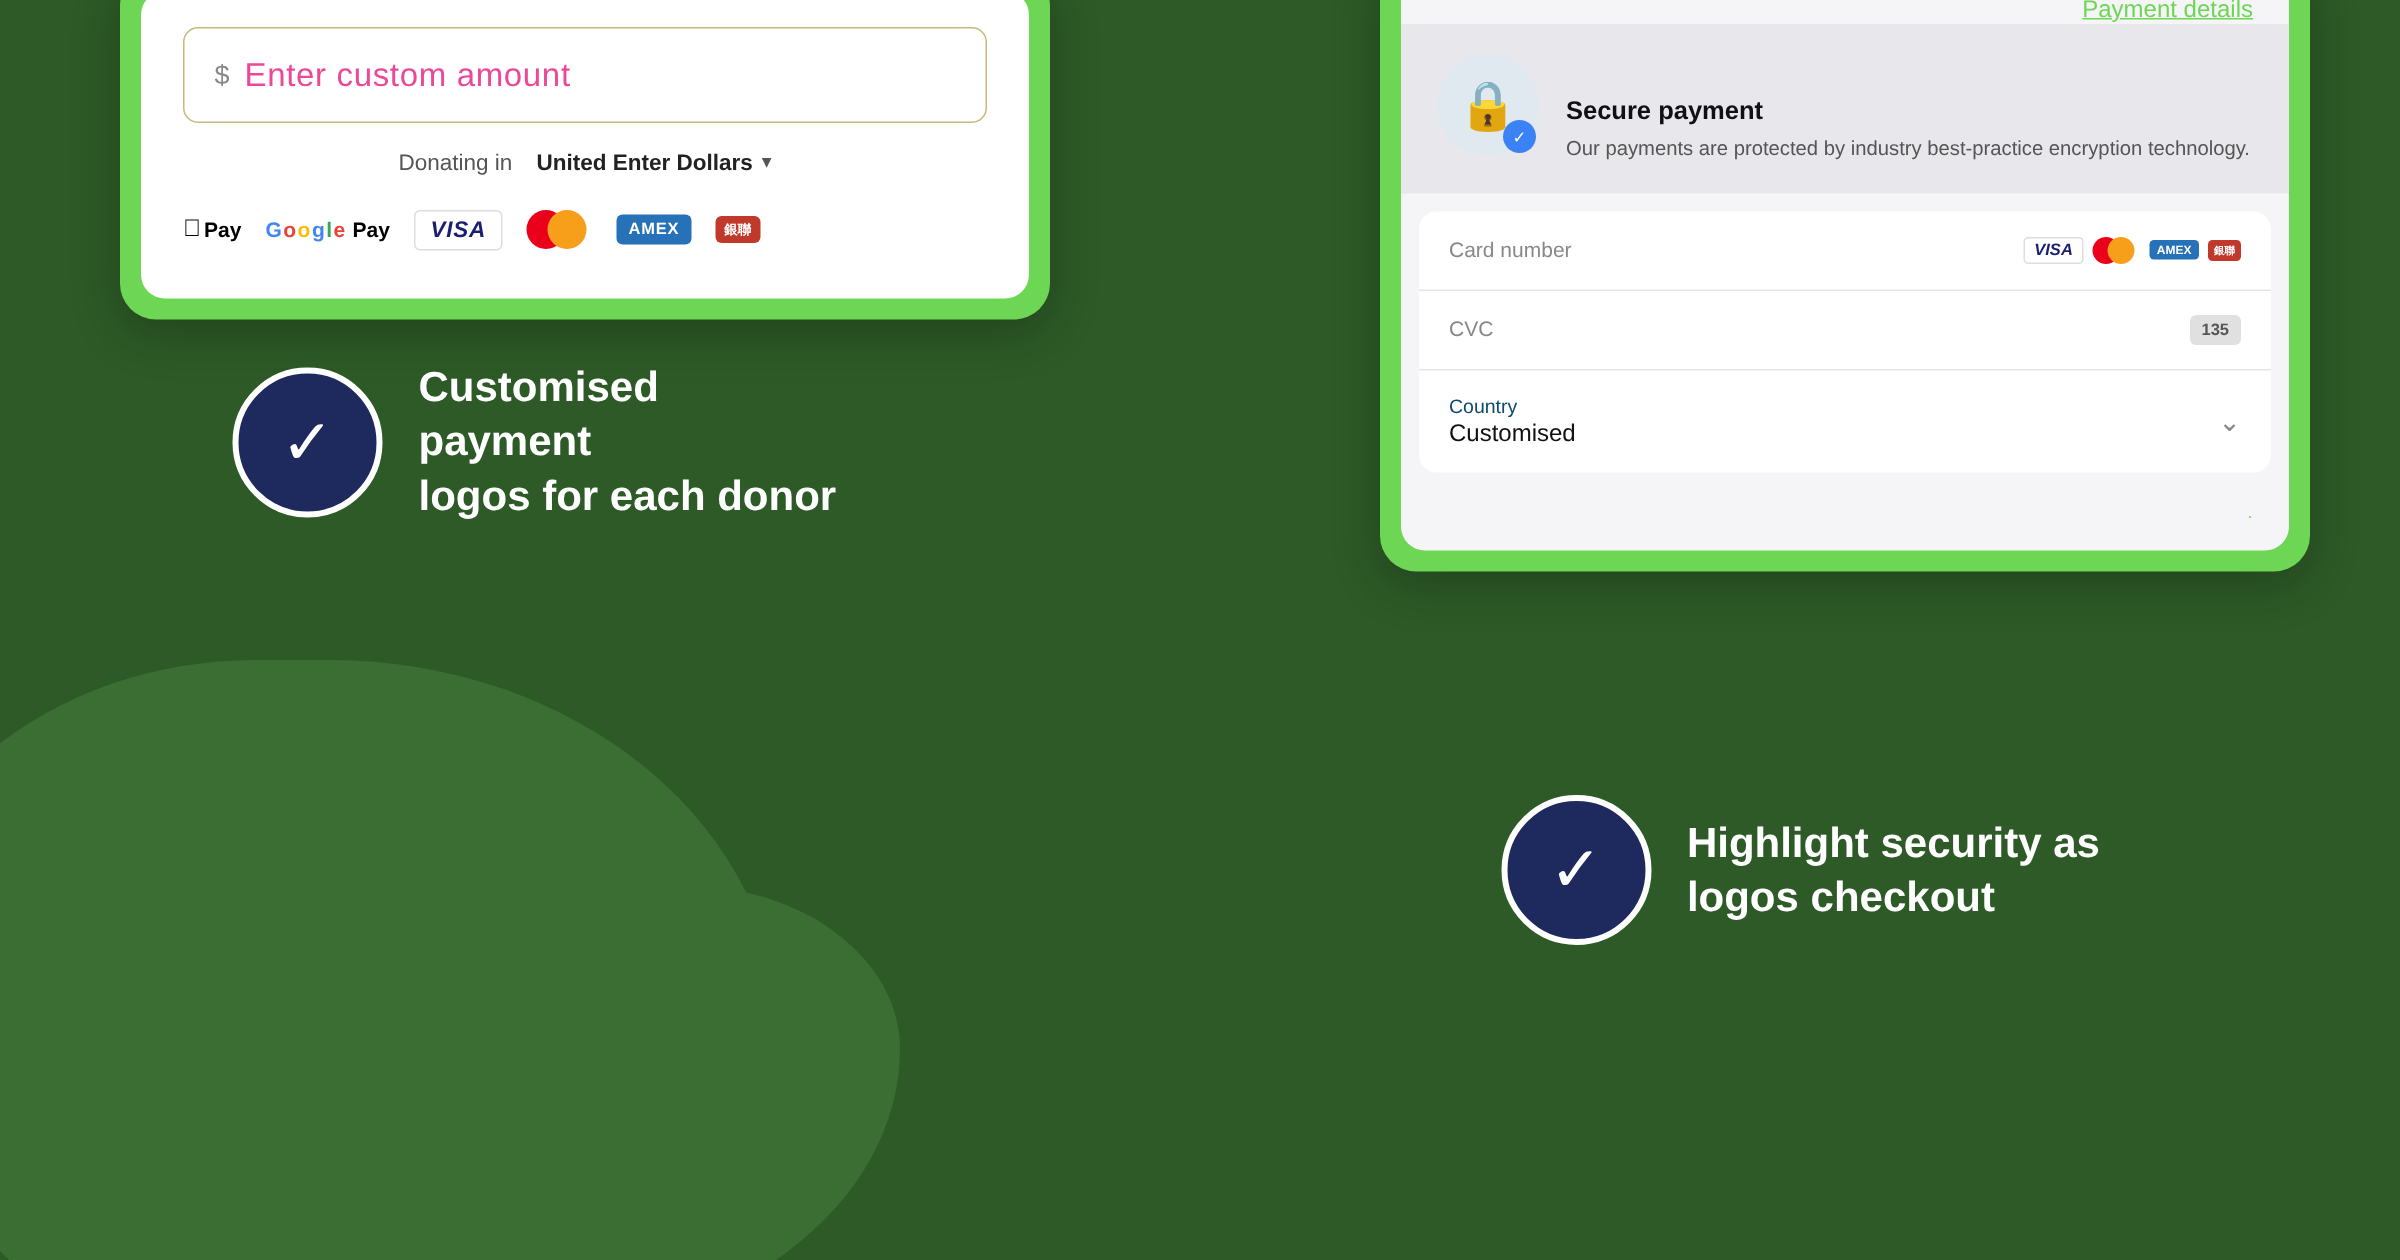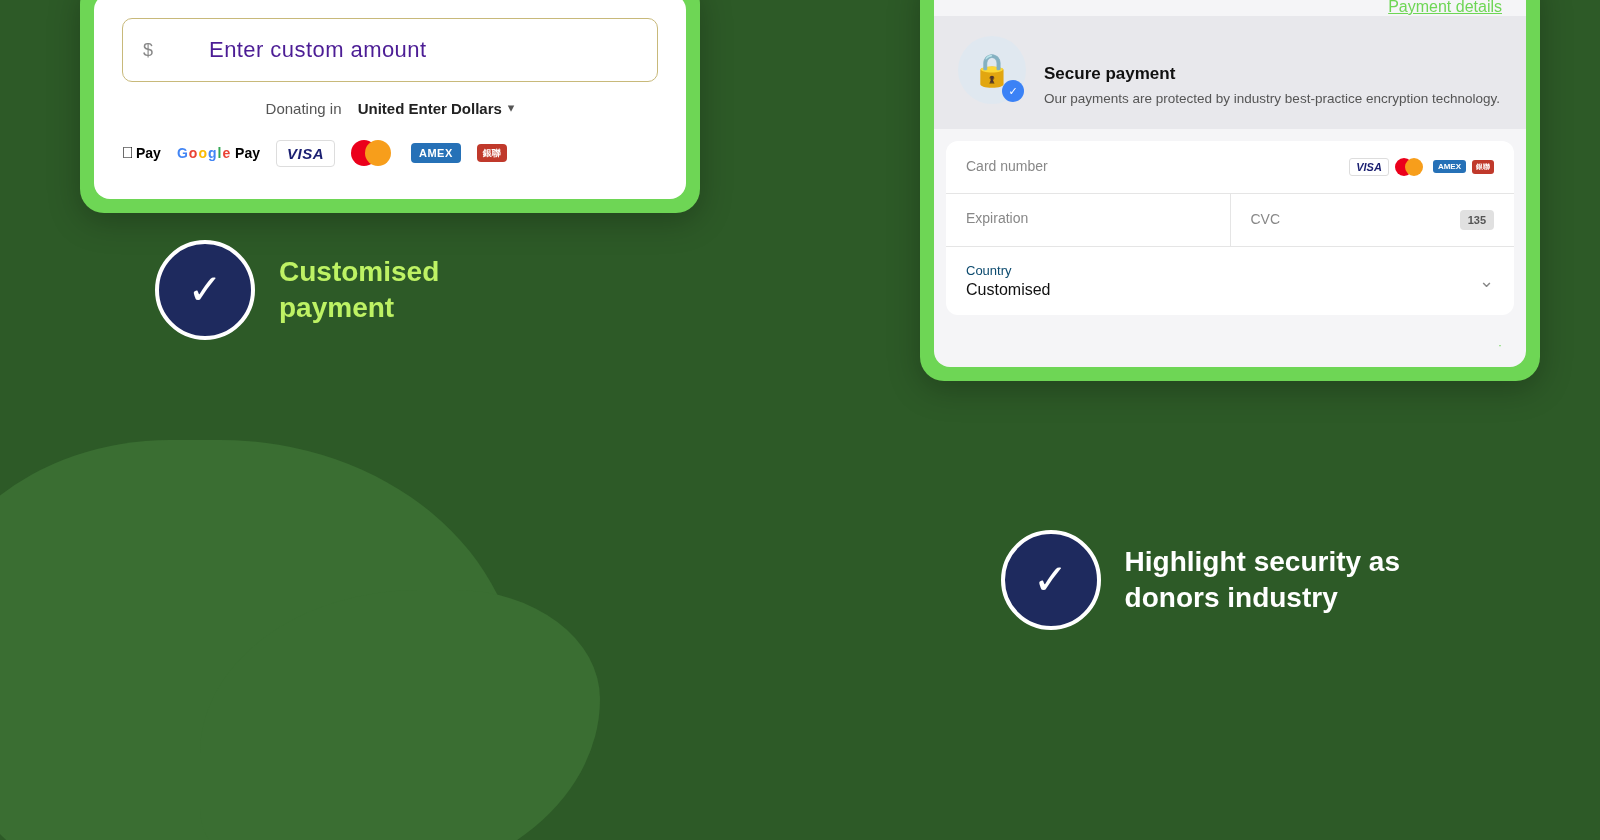--- a/index.html
+++ b/index.html
@@ -65,25 +65,24 @@
       margin-bottom: 18px;
     }
 
     .dollar-sign {
       color: #888;
       font-size: 18px;
       font-weight: 400;
     }
 
     .amount-placeholder {
-      color: #4c1d95;
+      color: #ec4899;
       font-size: 22px;
       font-weight: 400;
       letter-spacing: 0.02em;
-      margin-left: 46px;
     }
 
     .currency-row {
       display: flex;
       justify-content: center;
       gap: 6px;
       margin-bottom: 22px;
       font-size: 15px;
       color: #555;
     }
@@ -205,21 +204,21 @@
       flex-shrink: 0;
     }
 
     .badge-check {
       color: #fff;
       font-size: 42px;
       line-height: 1;
     }
 
     .badge-text {
-      color: #bef264;
+      color: #ffffff;
       font-size: 28px;
       font-weight: 700;
       line-height: 1.3;
       max-width: 280px;
     }
 
     
     .right-panel {
       position: absolute;
       top: -30px;
@@ -512,20 +511,21 @@
 
   </div>
 </div>
 
 <div class="left-badge">
   <div class="badge-circle">
     <span class="badge-check">✓</span>
   </div>
   <div class="badge-text">
     <span>Customised payment</span><br>
+    <span>logos for each donor</span>
   </div>
 </div>
 
 <div class="right-panel">
   <div class="right-card-inner">
 
     <div class="right-card-top">
       <span class="payment-details-link">Payment details</span>
     </div>
 
@@ -549,23 +549,20 @@
           <div class="mc-sm">
             <div class="mc-sm-circle" style="background:#EB001B; left:0;"></div>
             <div class="mc-sm-circle" style="background:#F79E1B; left:10px;"></div>
           </div>
           <div class="amex-sm">AMEX</div>
           <div class="unionpay-sm">銀聯</div>
         </div>
       </div>
 
       <div class="expiry-cvc-row">
-        <div class="expiry-field">
-          <div class="field-label">Expiration</div>
-        </div>
         <div class="cvc-field">
           <div class="field-label">CVC</div>
           <div class="cvc-icon">135</div>
         </div>
       </div>
 
       <div class="country-field">
         <div>
           <div class="country-label">Country</div>
           <div class="country-value">Customised</div>
@@ -581,15 +578,15 @@
 
   </div>
 </div>
 
 <div class="right-badge">
   <div class="badge-circle">
     <span class="badge-check">✓</span>
   </div>
   <div class="badge-text-right">
     <span>Highlight security as</span><br>
-    <span>donors industry</span>
+    <span>logos checkout</span>
   </div>
 </div>
 
 </body></html>

